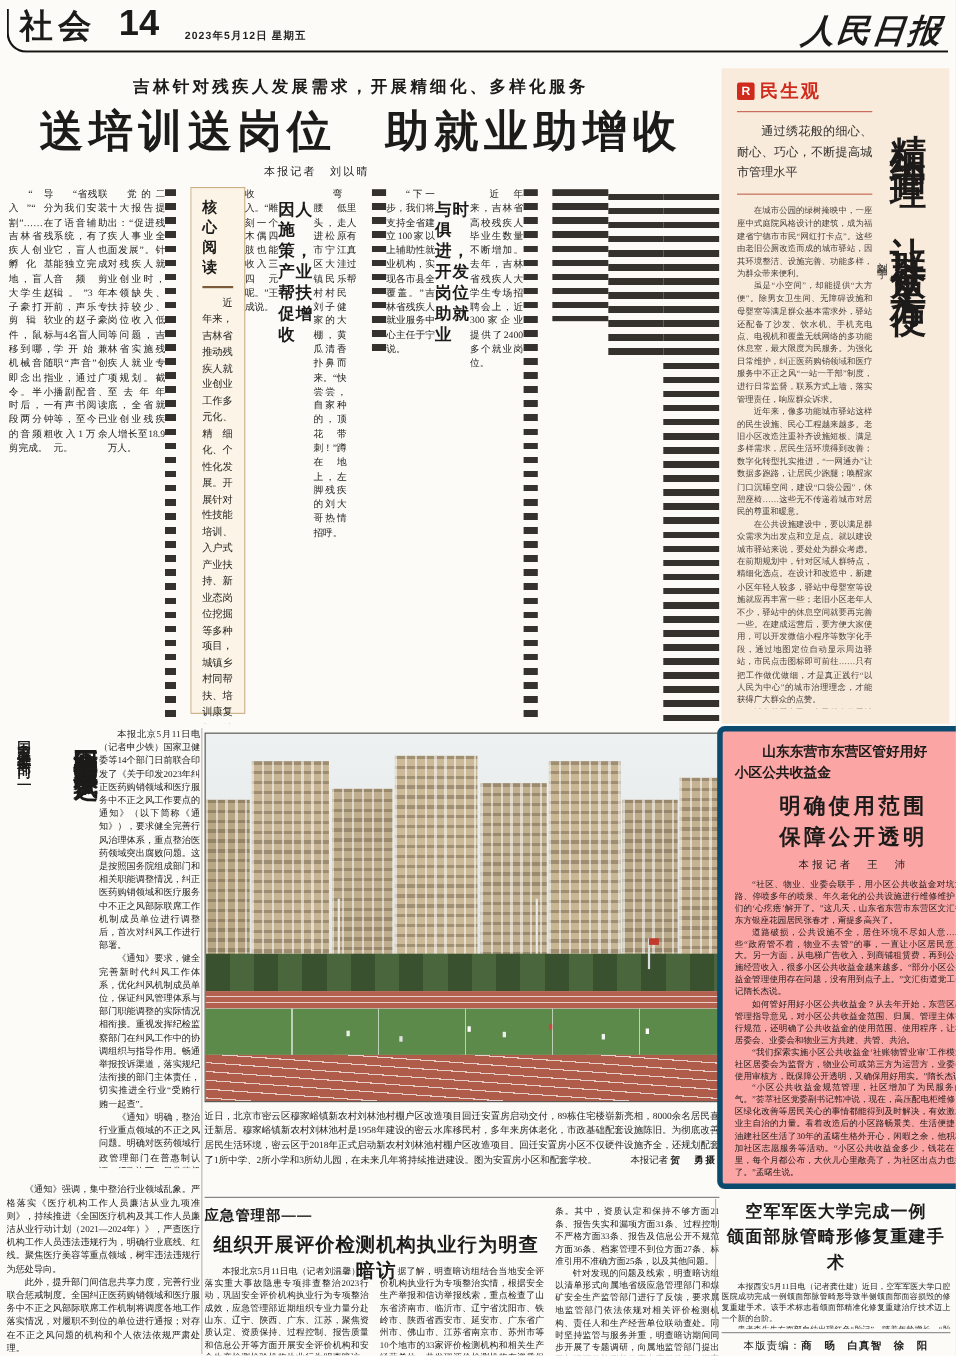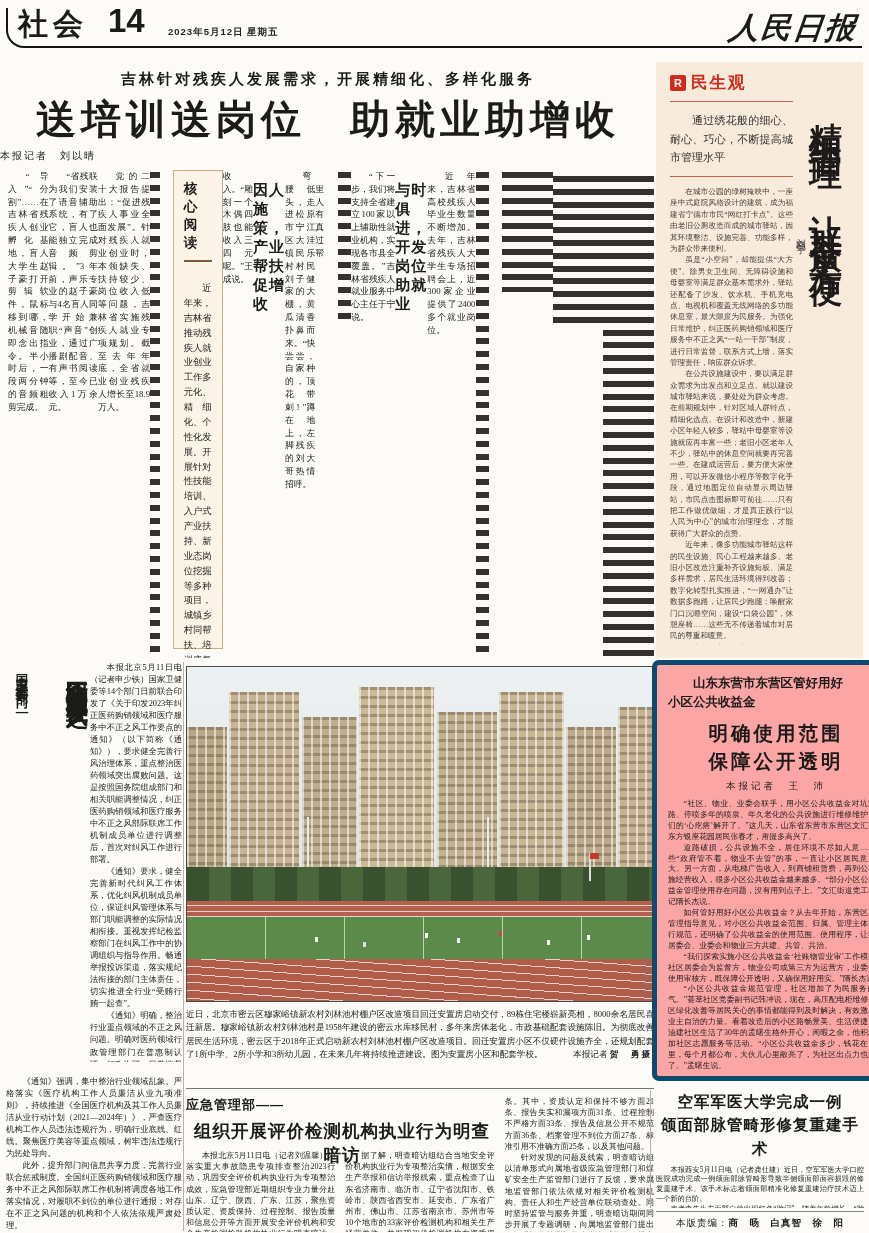--- a/index.html
+++ b/index.html
@@ -14,27 +14,27 @@
   border-bottom:2.5px solid #151413;border-bottom-left-radius:18px}
 .sec{left:18px;top:4px;font:700 30px "Liberation Sans",sans-serif;letter-spacing:5px}
 .pno{left:108px;top:2px;font:700 33px "Liberation Sans",sans-serif}
 .pdate{left:168px;top:26px;font:700 9.5px "Liberation Sans",sans-serif;color:#222;letter-spacing:1px}
 .masthead{right:12px;top:8px;font:italic 700 30px "DejaVu Serif",serif;letter-spacing:2px;
   transform:skewX(-6deg)}
 
 .kicker{left:0;top:70px;width:656px;text-align:center;font:700 15px "Liberation Sans",sans-serif;letter-spacing:3px}
 .headline{left:0;top:92px;width:656px;display:flex;justify-content:center;gap:44px;
   font:900 40px "Liberation Sans",sans-serif;letter-spacing:5px}
-.byline{left:0;top:149px;width:576px;text-align:left;font-size:10px;letter-spacing:2px;color:#222}
+.byline{left:0;top:149px;width:576px;text-align:center;font-size:10px;letter-spacing:2px;color:#222}
 .cols{left:8px;top:170px;width:646px;height:488px;display:flex;gap:13px;overflow:hidden}
 .col{flex:1;display:flex;flex-direction:row;font-size:8.8px;line-height:1.46;text-align:justify;overflow:hidden}
 .col p{margin-bottom:1px}
 .sub{font:700 15px "Liberation Sans",sans-serif;margin:11px 0 9px;letter-spacing:1px;text-indent:0}
 .corebox{border:1px solid #c9ae86;background:#fbf4e7;padding:9px 10px 11px;margin-bottom:9px}
-.corebox h3{margin:0 0 19px;font:700 13.5px "Liberation Sans",sans-serif;letter-spacing:3px;
+.corebox h3{margin:0 0 7px;font:700 13.5px "Liberation Sans",sans-serif;letter-spacing:3px;
   border-bottom:2px solid #7d5b38;padding-bottom:8px}
 .corebox .cbt{font-size:9.3px;line-height:1.6;text-align:justify;text-indent:2em}
 .gk{width:100%;margin:2px 0;background-image:repeating-linear-gradient(180deg,#35322d 0 6px,rgba(0,0,0,0) 6px 12.8px)}
 .fill{flex:1 1 auto}
 
 .ms{left:656px;top:62px;width:207px;height:596px;background:#f9ebdc;padding:12px 12px 12px 14px;overflow:hidden}
 .ms-label{display:flex;align-items:center;gap:5px;height:18px}
 .ms-logo{width:16px;height:16px;background:#cf2a1b;color:#fff;font:700 11px "Liberation Sans",sans-serif;
   display:flex;align-items:center;justify-content:center;border-radius:2px}
 .ms-title{font:700 16.5px "Liberation Sans",sans-serif;color:#cf2a1b;letter-spacing:2px}
@@ -165,22 +165,22 @@
       <span class="ms-title">民生观</span>
     </div>
     <div class="ms-row">
       <div class="ms-left">
         <hr class="ms-hr">
         <div class="ms-lead">通过绣花般的细心、耐心、巧心，不断提高城市管理水平</div>
         <hr class="ms-hr">
         <div class="ms-body">
           <p>在城市公园的绿树掩映中，一座座中式庭院风格设计的建筑，成为福建省宁德市市民“网红打卡点”。这些由老旧公厕改造而成的城市驿站，因其环境整洁、设施完善、功能多样，为群众带来便利。</p>
           <p>虽是“小空间”，却能提供“大方便”。除男女卫生间、无障碍设施和母婴室等满足群众基本需求外，驿站还配备了沙发、饮水机、手机充电点、电视机和覆盖无线网络的多功能休息室，最大限度为民服务。为强化日常维护，纠正医药购销领域和医疗服务中不正之风“一站一干部”制度，进行日常监督，联系方式上墙，落实管理责任，响应群众诉求。</p>
+          <p>近年来，像多功能城市驿站这样的民生设施、民心工程越来越多。老旧小区改造注重补齐设施短板、满足多样需求，居民生活环境得到改善；数字化转型扎实推进，“一网通办”让数据多跑路，让居民少跑腿；唤醒家门口沉睡空间，建设“口袋公园”，休憩座椅……这些无不传递着城市对居民的尊重和暖意。</p>
           <p>在公共设施建设中，要以满足群众需求为出发点和立足点。就以建设城市驿站来说，要处处为群众考虑。在前期规划中，针对区域人群特点，精细化选点。在设计和改造中，新建小区年轻人较多，驿站中母婴室等设施就应再丰富一些；老旧小区老年人不少，驿站中的休息空间就要再完善一些。在建成运营后，要方便大家使用，可以开发微信小程序等数字化手段，通过地图定位自动显示周边驿站，市民点击图标即可前往……只有把工作做优做细，才是真正践行“以人民为中心”的城市治理理念，才能获得广大群众的点赞。</p>
-          <p>近年来，像多功能城市驿站这样的民生设施、民心工程越来越多。老旧小区改造注重补齐设施短板、满足多样需求，居民生活环境得到改善；数字化转型扎实推进，“一网通办”让数据多跑路，让居民少跑腿；唤醒家门口沉睡空间，建设“口袋公园”，休憩座椅……这些无不传递着城市对居民的尊重和暖意。</p>
           <p>城市关爱市民，市民就会热爱城市。更整洁的环境、更完善的设施、更便捷的服务，会增加市民内心的认同感，提升日常行为的文明度。在城市驿站中，笔者就听到有市民这样感慨：“在这么整洁的地方，怎么好意思有不文明行为？”城市“硬环境”的显著优化，无形中促使市民文明素养“软实力”的增强。</p>
 
         </div>
       </div>
       <div class="ms-vt">
         <div class="ms-vtitle">精细管理，让群众更方便</div>
       </div>
     </div>
     <div class="ms-author">刘晓宇</div>
   </div>

